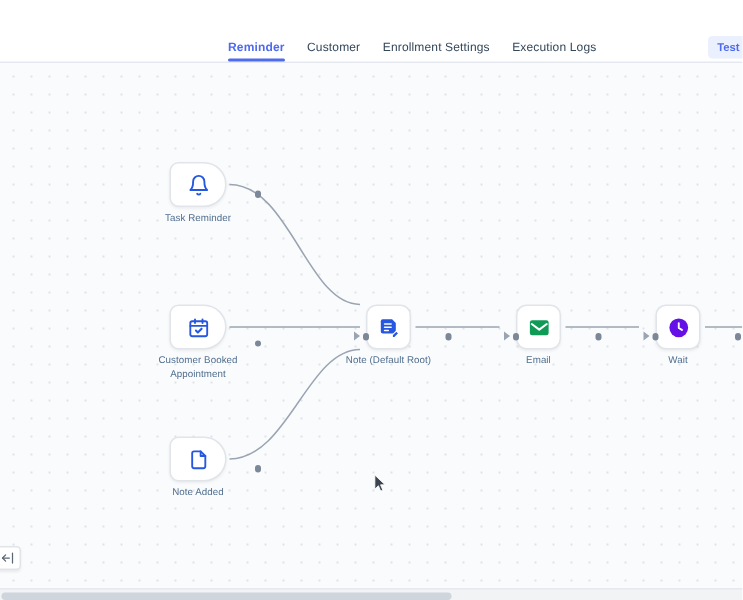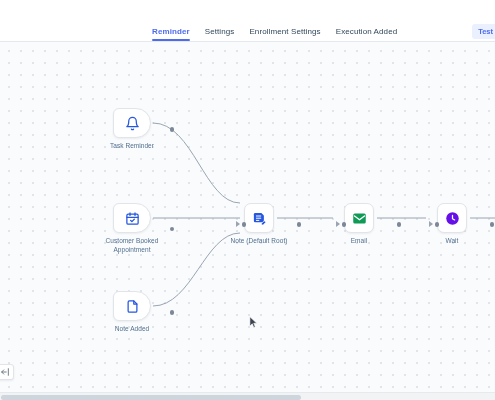--- a/index.html
+++ b/index.html
@@ -140,23 +140,23 @@
 </style>
 </head>
 <body>
 
 <div id="app">
 
 
   <div class="tabbar">
     <div class="tabs">
       <div class="tab active">Reminder</div>
-      <div class="tab">Settings</div>
+      <div class="tab">Customer</div>
       <div class="tab">Enrollment Settings</div>
-      <div class="tab">Execution Added</div>
+      <div class="tab">Execution Logs</div>
     </div>
     <button class="test-btn">Test</button>
   </div>
 
   <div class="canvas">
 
     <svg class="edges">
 
       <path d="M153 81 C 193 81, 205 161, 240 161" fill="none" stroke="#9aa4b2" stroke-width="1"></path>
 

